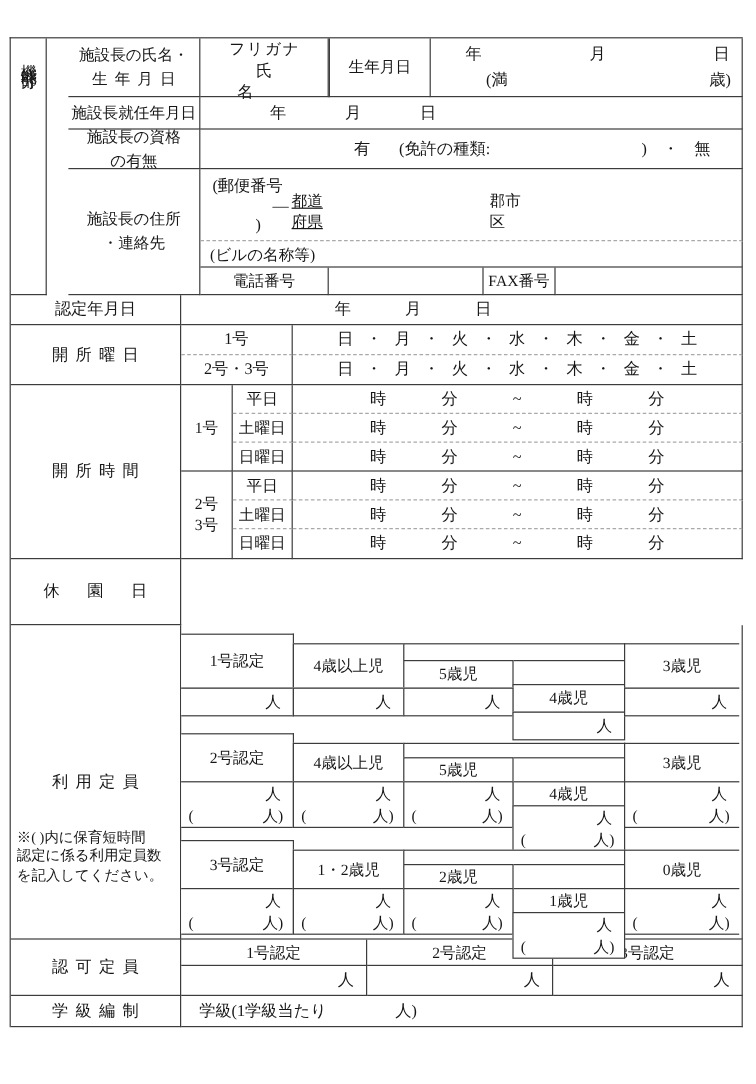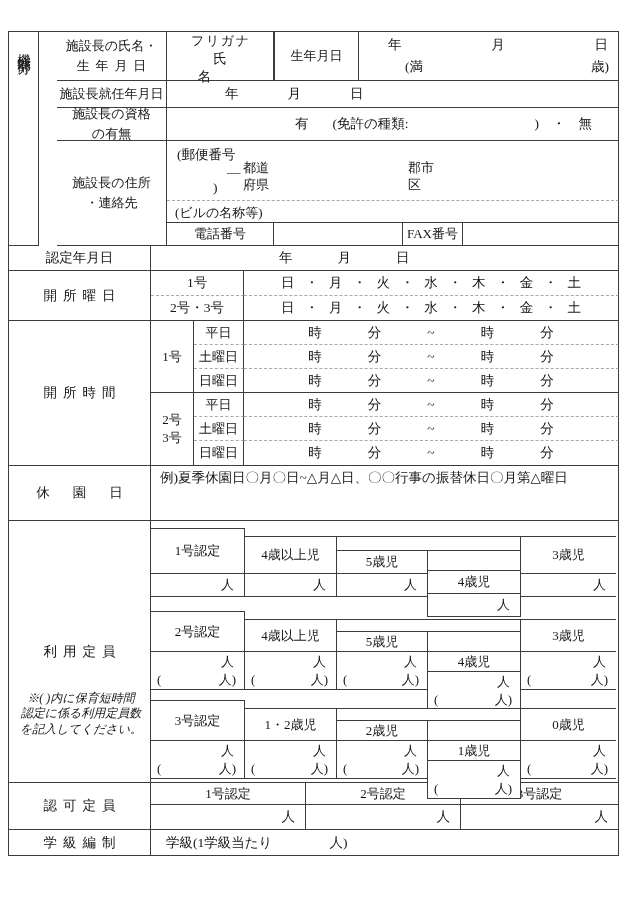--- a/index.html
+++ b/index.html
@@ -34,29 +34,29 @@
   .qual{display:flex;align-items:center;}
   .q-yes{margin-left:128px;}
   .q-lic{margin-left:24px;}
   .q-close{margin-left:auto;}
   .q-sep{margin:0 13px;}
   .q-no{margin-right:26px;}
   .addr{position:relative;}
   .postal{display:flex;padding:5px 0 0 10px;flex-direction:column;}
   .pdash{margin-left:50px;}
   .pclose{margin-left:36px;}
-  .pref{position:absolute;left:76px;top:19px;line-height:1.28;font-size:13px;}
+  .pref{position:absolute;left:76px;top:19px;line-height:1.28;font-size:13px;text-decoration:underline;}
   .city{position:absolute;left:241px;top:19px;line-height:1.28;font-size:13px;}
   .bld{display:flex;align-items:flex-end;padding-left:8px;}
   .days{word-spacing:7px;}
   .time{display:flex;align-items:center;justify-content:center;gap:46px;}
   .ex{padding:3px 9px;line-height:1.35;display:block;}
   .cap-label{position:relative;}
   .cap-title{position:absolute;top:122px;left:0;right:0;text-align:center;}
-  .cap-note{position:absolute;top:170px;left:5px;right:2px;font-size:12px;line-height:1.28;text-align:center;font-style:italic;}
+  .cap-note{position:absolute;top:170px;left:5px;right:2px;font-size:12px;line-height:1.28;text-align:left;}
   .capwrap{position:relative;}
   .blk{position:absolute;left:0;width:465px;}
   .bc{position:absolute;box-sizing:border-box;border:1px solid #3c3c3c;background:#fff;font-size:13px;}
   .ca{left:0;width:94px;border-left:none;}
   .cb{left:93px;width:93px;}
   .cc{left:185px;width:92px;}
   .cd{left:276px;width:94px;margin-top:20px;}
   .ce{left:369px;width:96px;border-right:none;}
   .strip1{left:185px;width:185px;top:8px;height:15px;}
   .strip2{left:185px;width:185px;top:8px;height:13px;}
@@ -269,23 +269,20 @@
               </div>
             </div>
           </div>
         </div>
 
       </div>
     </div>
 
     <div class="row" style="height:55px">
       <div class="c wlab center sp2">休園日</div>
-      <div class="c fx">
-        <span class="ex">例)夏季休園日〇月〇日~△月△日、〇〇行事の振替休日〇月第△曜日</span>
-      </div>
     </div>
 
     <div class="row" style="height:262px">
       <div class="c wlab cap-label">
         <div class="cap-title sp1">利用定員</div>
         <div class="cap-note">
           <div>※( )内に保育短時間</div>
           <div>認定に係る利用定員数</div>
           <div>を記入してください。</div>
         </div>

